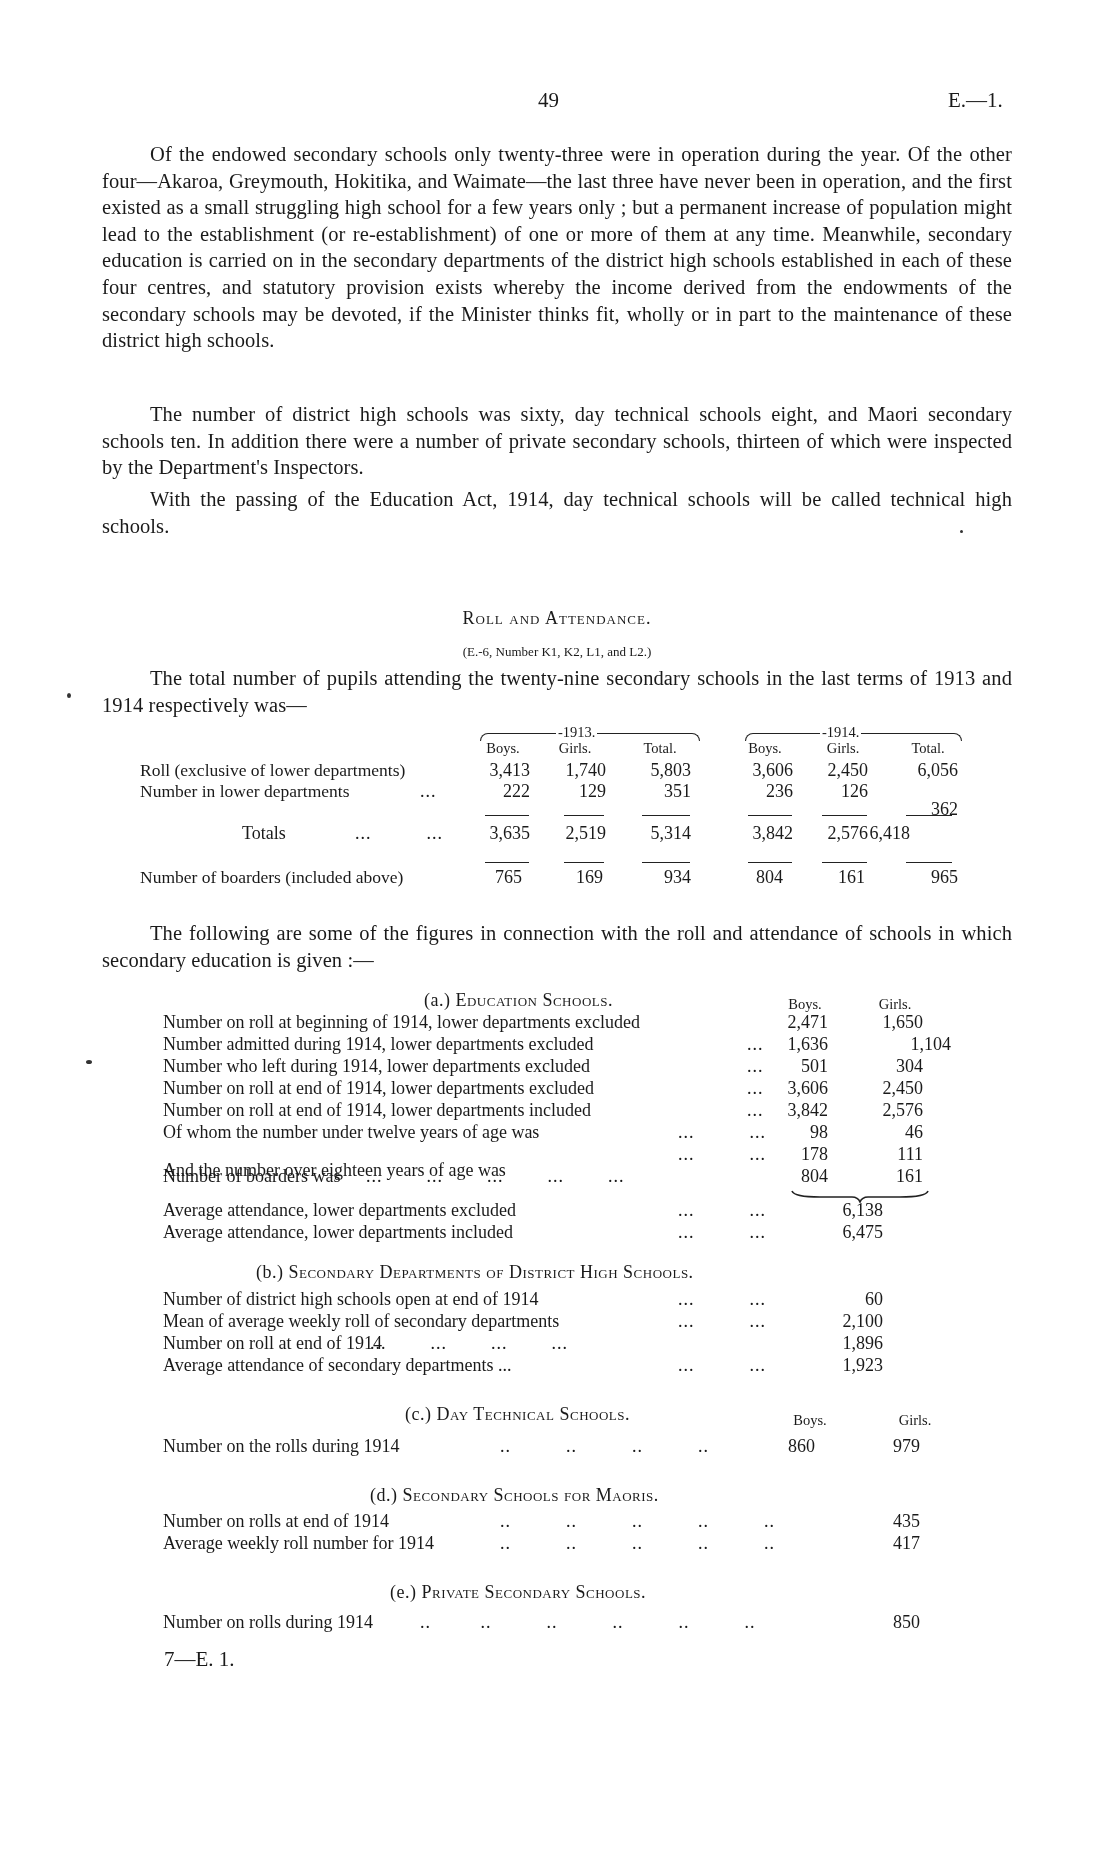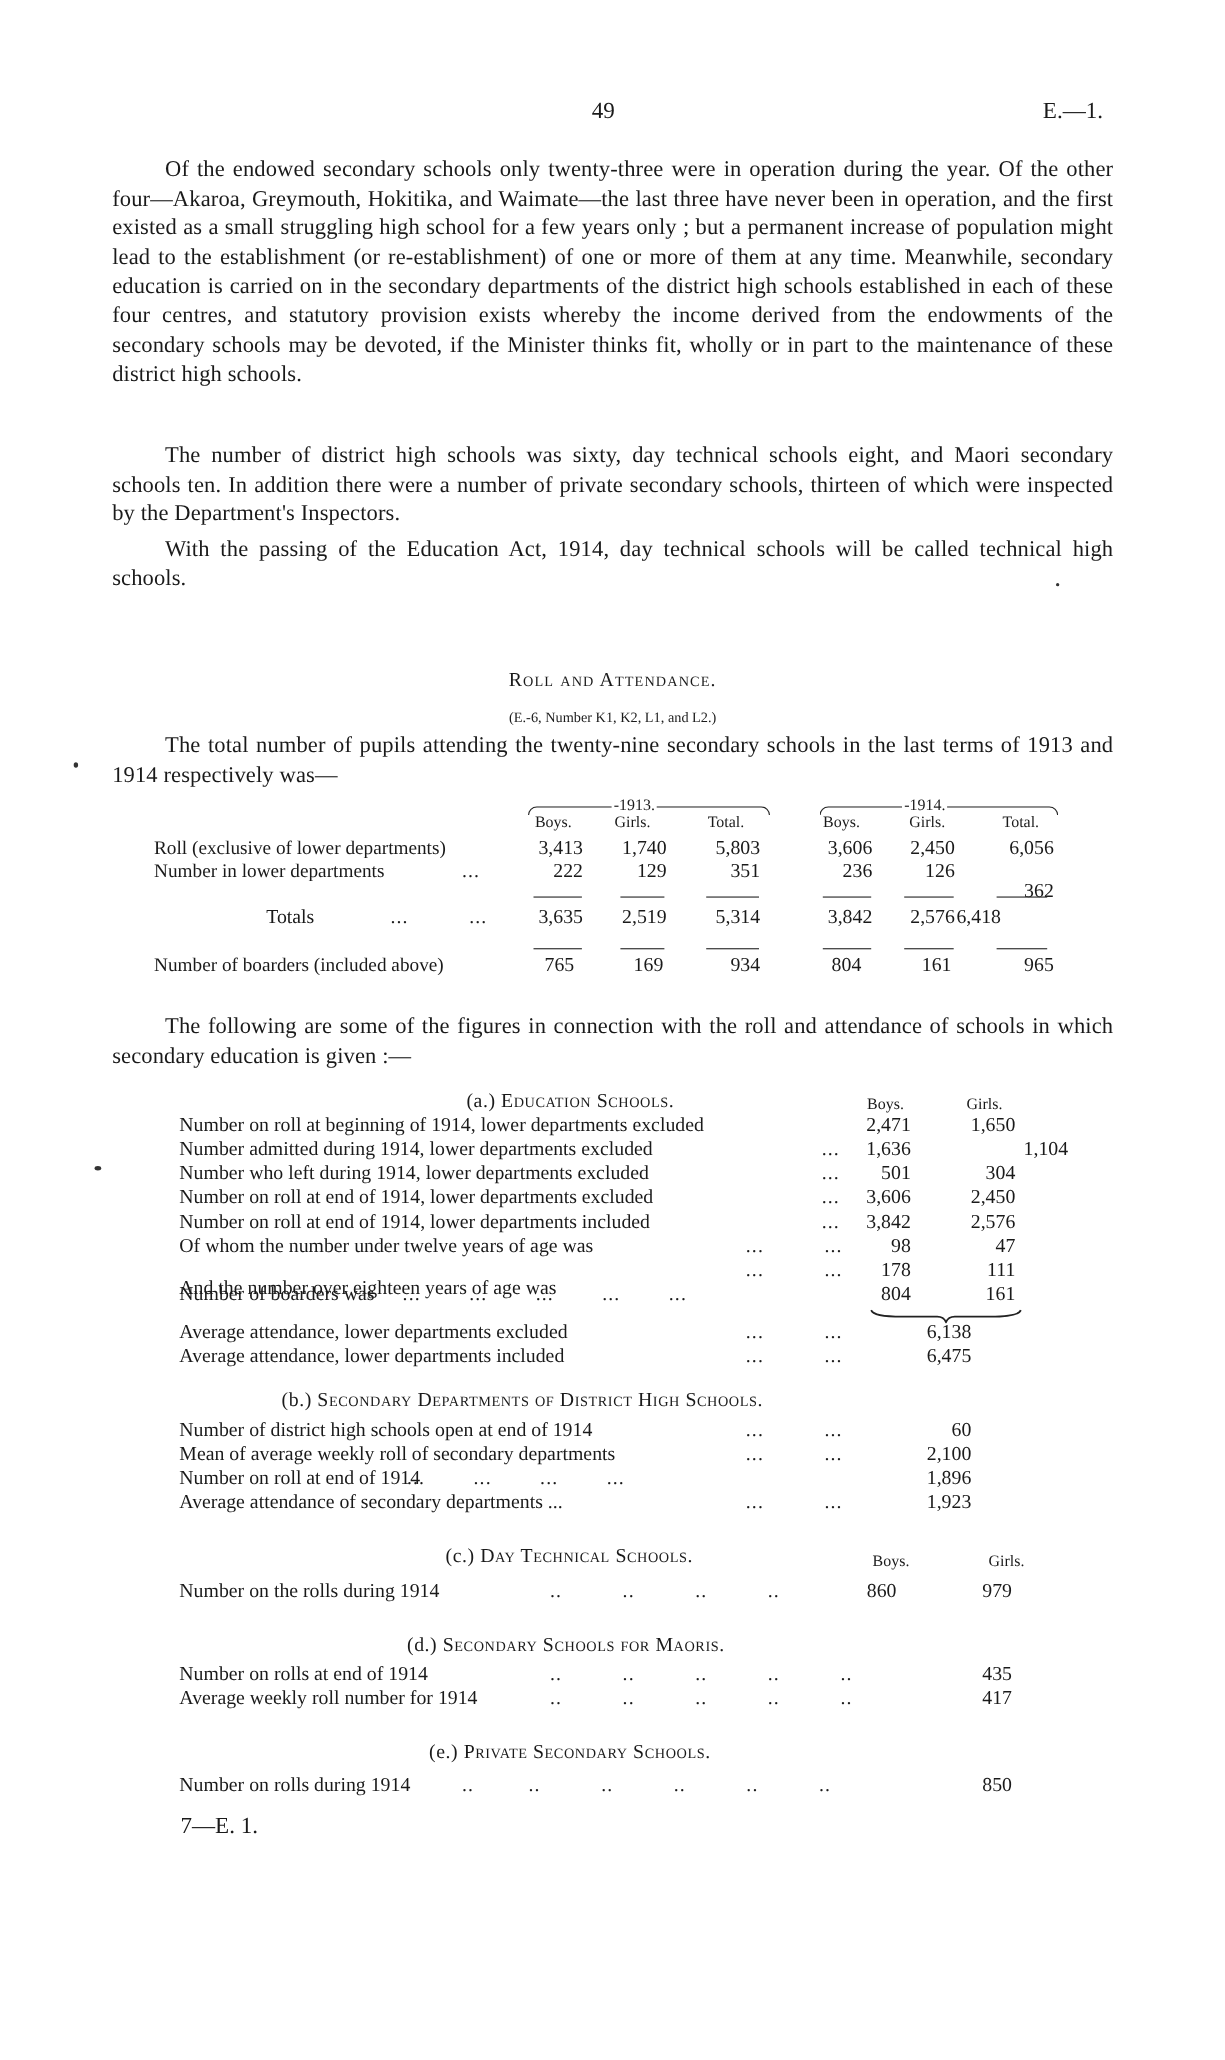--- a/index.html
+++ b/index.html
@@ -119,42 +119,42 @@
   <div class="colhead" style="left:775px; width:60px; top:996px;">Boys.</div>
   <div class="colhead" style="left:865px; width:60px; top:996px;">Girls.</div>
 
   <div class="row" style="top:1012px;">Number on roll at beginning of 1914, lower departments excluded</div>
   <div class="num" style="left:770px; width:58px; top:1012px;">2,471</div>
   <div class="num" style="left:860px; width:63px; top:1012px;">1,650</div>
 
   <div class="row" style="top:1034px;">Number admitted during 1914, lower departments excluded</div>
   <div class="dots" style="left:747px; top:1034px;">...</div>
   <div class="num" style="left:770px; width:58px; top:1034px;">1,636</div>
-  <div class="num" style="left:908px; width:63px; top:1034px;">1,104</div>
+  <div class="num" style="left:888px; width:63px; top:1034px;">1,104</div>
 
   <div class="speck" style="left:86px; top:1060px; width:6px; height:4px;"></div>
   <div class="row" style="top:1056px;">Number who left during 1914, lower departments excluded</div>
   <div class="dots" style="left:747px; top:1056px;">...</div>
   <div class="num" style="left:770px; width:58px; top:1056px;">501</div>
   <div class="num" style="left:860px; width:63px; top:1056px;">304</div>
 
   <div class="row" style="top:1078px;">Number on roll at end of 1914, lower departments excluded</div>
   <div class="dots" style="left:747px; top:1078px;">...</div>
   <div class="num" style="left:770px; width:58px; top:1078px;">3,606</div>
   <div class="num" style="left:860px; width:63px; top:1078px;">2,450</div>
 
   <div class="row" style="top:1100px;">Number on roll at end of 1914, lower departments included</div>
   <div class="dots" style="left:747px; top:1100px;">...</div>
   <div class="num" style="left:770px; width:58px; top:1100px;">3,842</div>
   <div class="num" style="left:860px; width:63px; top:1100px;">2,576</div>
 
   <div class="row" style="top:1122px;">Of whom the number under twelve years of age was</div>
   <div class="dots" style="left:678px; top:1122px; white-space:pre;">...          ...</div>
   <div class="num" style="left:770px; width:58px; top:1122px;">98</div>
-  <div class="num" style="left:860px; width:63px; top:1122px;">47</div>
+  <div class="num" style="left:860px; width:63px; top:1122px;">46</div>
 
   <div class="row" style="top:1144px;margin-top:16px;">And the number over eighteen years of age was</div>
   <div class="dots" style="left:678px; top:1144px; white-space:pre;">...          ...</div>
   <div class="num" style="left:770px; width:58px; top:1144px;">178</div>
   <div class="num" style="left:860px; width:63px; top:1144px;">111</div>
 
   <div class="row" style="top:1166px;">Number of boarders was</div>
   <div class="dots" style="left:366px; top:1166px; white-space:pre;">...        ...        ...        ...        ...</div>
   <div class="num" style="left:770px; width:58px; top:1166px;">804</div>
   <div class="num" style="left:860px; width:63px; top:1166px;">161</div>

